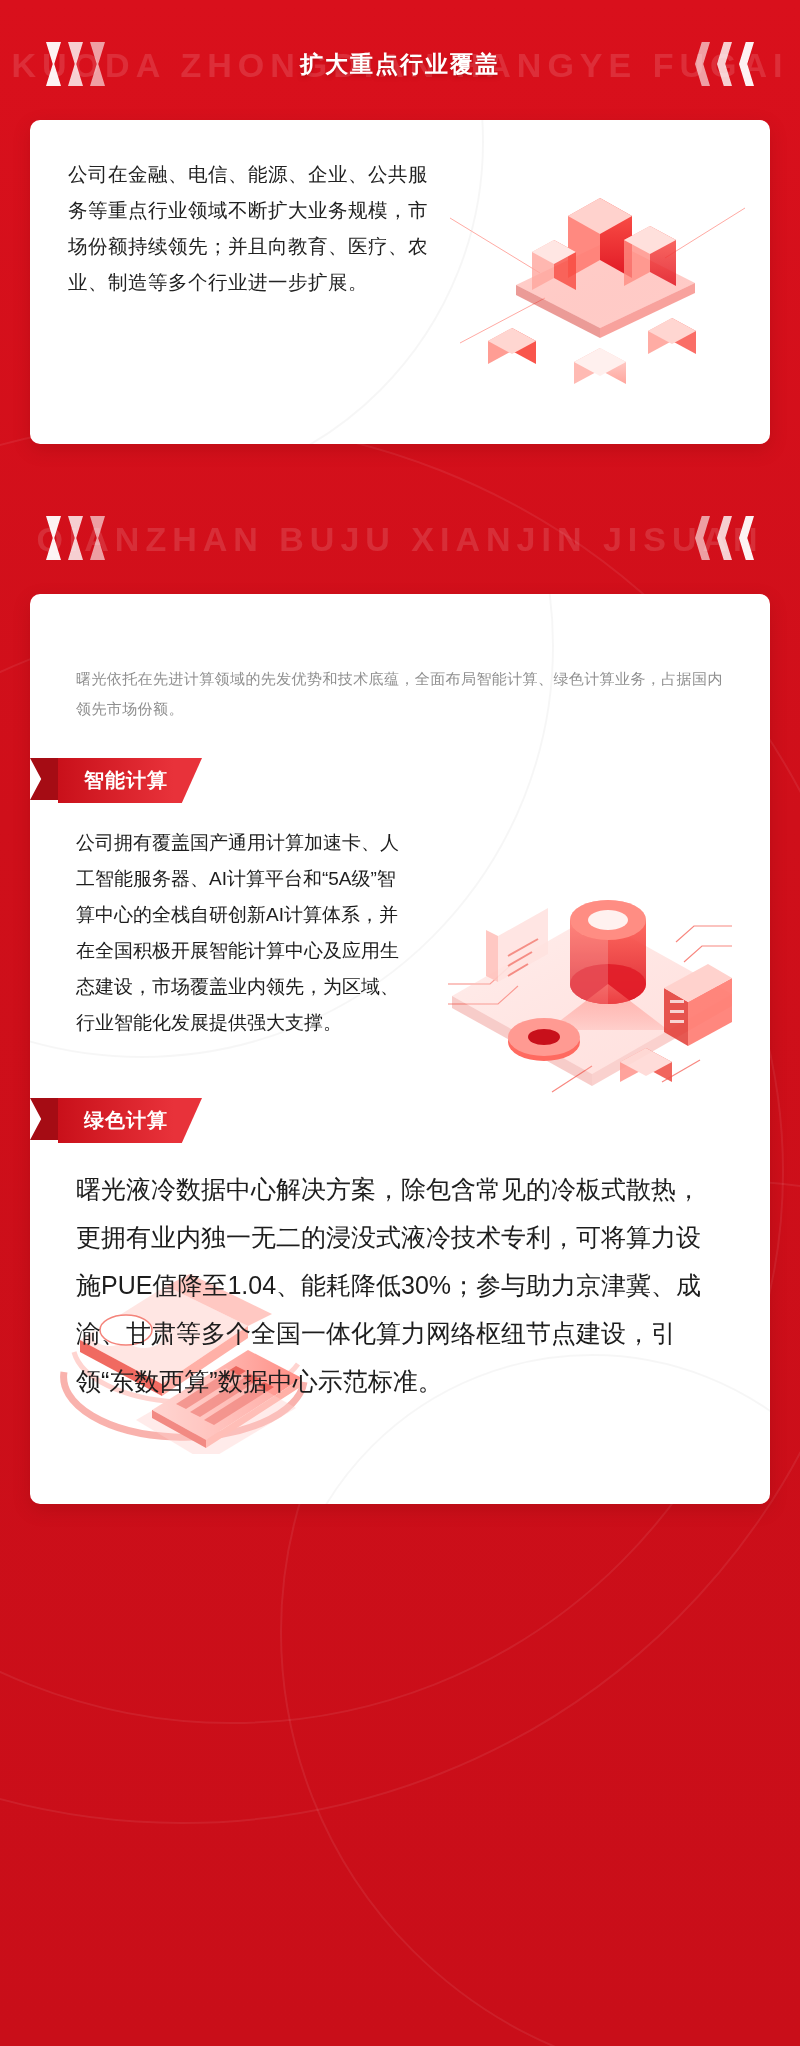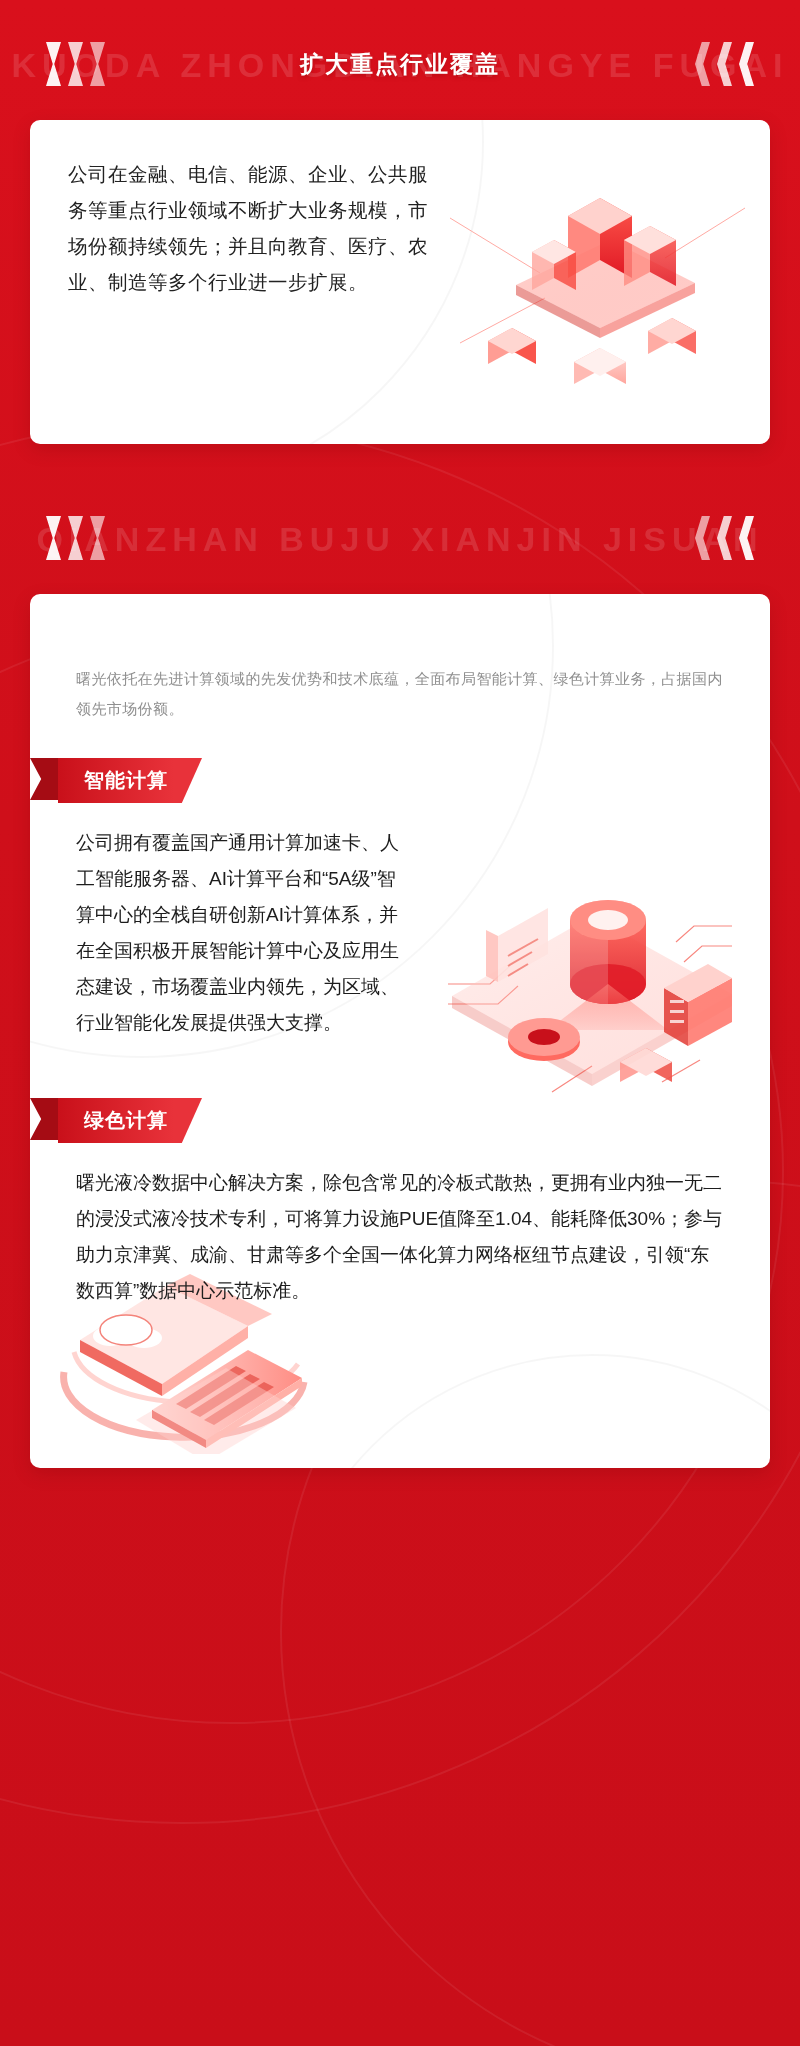--- a/index.html
+++ b/index.html
@@ -125,21 +125,21 @@
   }
   #sec1-art {
     position: absolute;
     right: 20px;
     top: 58px;
     width: 300px;
     height: 230px;
   }
 
   
-  #sec2-card { padding-bottom: 24px; }
+  #sec2-card { padding-bottom: 60px; }
   .intro {
     color: #8f8f8f;
     font-size: 15px;
     line-height: 30px;
     padding: 70px 46px 0 46px;
     letter-spacing: 0.4px;
   }
 
   .tag {
     position: relative;
@@ -184,22 +184,22 @@
     top: 110px;
     width: 320px;
     height: 280px;
     z-index: 1;
   }
   .intel-wrap { position: relative; min-height: 340px; }
 
   .green-wrap { position: relative; min-height: 380px; }
   .txt-green {
     padding: 22px 46px 0 46px;
-    font-size: 19px;
-    line-height: 36px;
+    font-size: 25px;
+    line-height: 48px;
     color: #1d1d1d;
     position: relative;
     z-index: 3;
   }
   #green-art {
     position: absolute;
     left: 10px;
     top: 150px;
     width: 300px;
     height: 240px;

